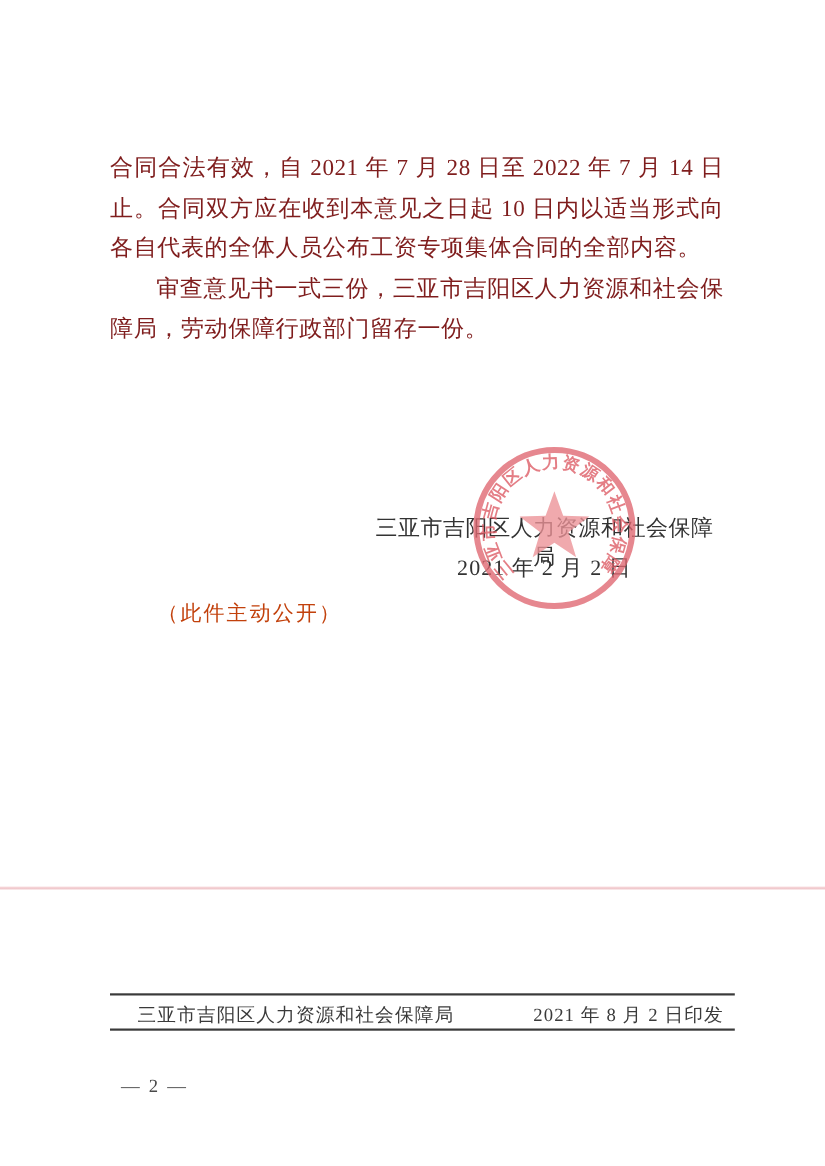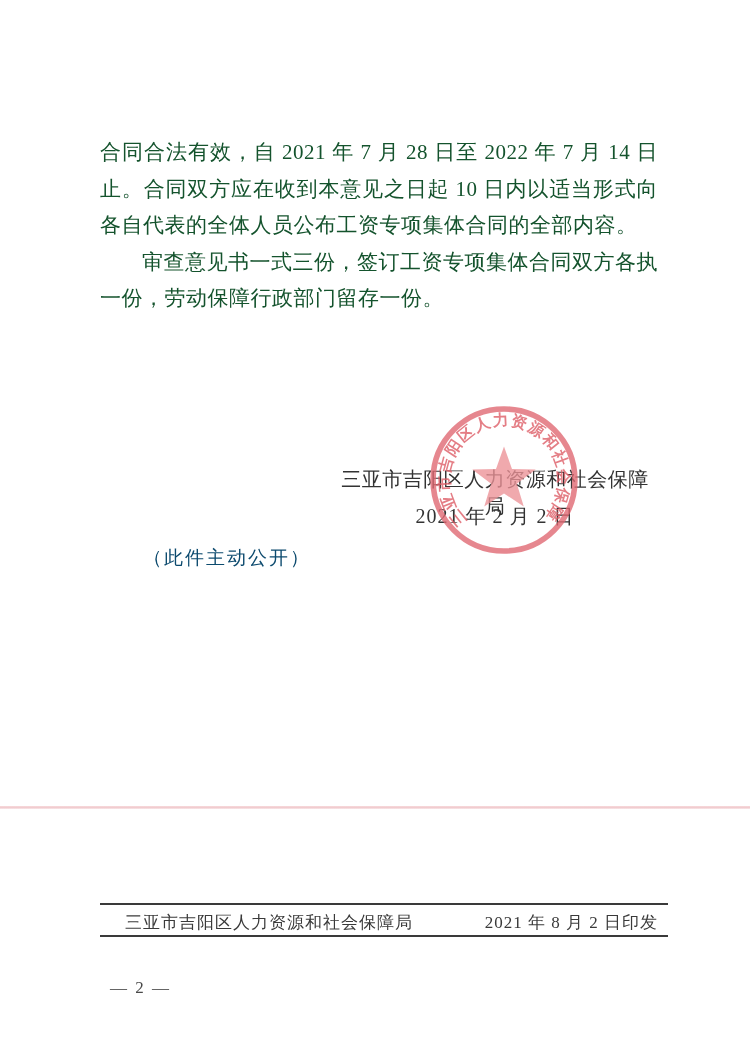--- a/index.html
+++ b/index.html
@@ -20,21 +20,21 @@
   
   .doc-body {
     position: absolute;
     left: 100px;
     top: 134px;
     width: 558px;
     font-size: 21px;
     line-height: 36.5px;
     letter-spacing: 0.5px;
     text-align: justify;
-    color: #14532d;
+    color: #7f1d1d;
   }
   .doc-body p { margin: 0; }
   .doc-body p.indent { text-indent: 2em; }
 
   
   .sig-agency {
     position: absolute;
     left: 335px;
     top: 466px;
     width: 320px;
@@ -65,21 +65,21 @@
     pointer-events: none;
   }
 
   
   .disclosure {
     position: absolute;
     left: 143px;
     top: 545px;
     font-size: 19px;
     letter-spacing: 2px;
-    color: #0c4a6e;
+    color: #c2410c;
   }
 
   
   .scan-line {
     position: absolute;
     left: 0;
     top: 806px;
     width: 750px;
     height: 3px;
     background: linear-gradient(to bottom, #f7dadc 0%, #f0c9cd 60%, #fbeeee 100%);
@@ -133,21 +133,21 @@
     color: #4a4a4a;
   }
 </style>
 </head>
 <body>
 
 <div class="page">
 
   <div class="doc-body">
     <p>合同合法有效，自 2021 年 7 月 28 日至 2022 年 7 月 14 日止。合同双方应在收到本意见之日起 10 日内以适当形式向各自代表的全体人员公布工资专项集体合同的全部内容。</p>
-    <p class="indent">审查意见书一式三份，签订工资专项集体合同双方各执一份，劳动保障行政部门留存一份。</p>
+    <p class="indent">审查意见书一式三份，三亚市吉阳区人力资源和社会保障局，劳动保障行政部门留存一份。</p>
   </div>
 
   <div class="sig-agency">三亚市吉阳区人力资源和社会保障局</div>
   <div class="sig-date">2021 年 2 月 2 日</div>
 
   <svg class="seal" viewBox="0 0 150 150">
     <defs>
       <path id="sealArc" d="M 38.9 115.1 A 54 54 0 1 1 111.1 115.1" fill="none"></path>
     </defs>
     <circle cx="75" cy="75" r="70" fill="none" stroke="#e06670" stroke-width="5.5"></circle>

